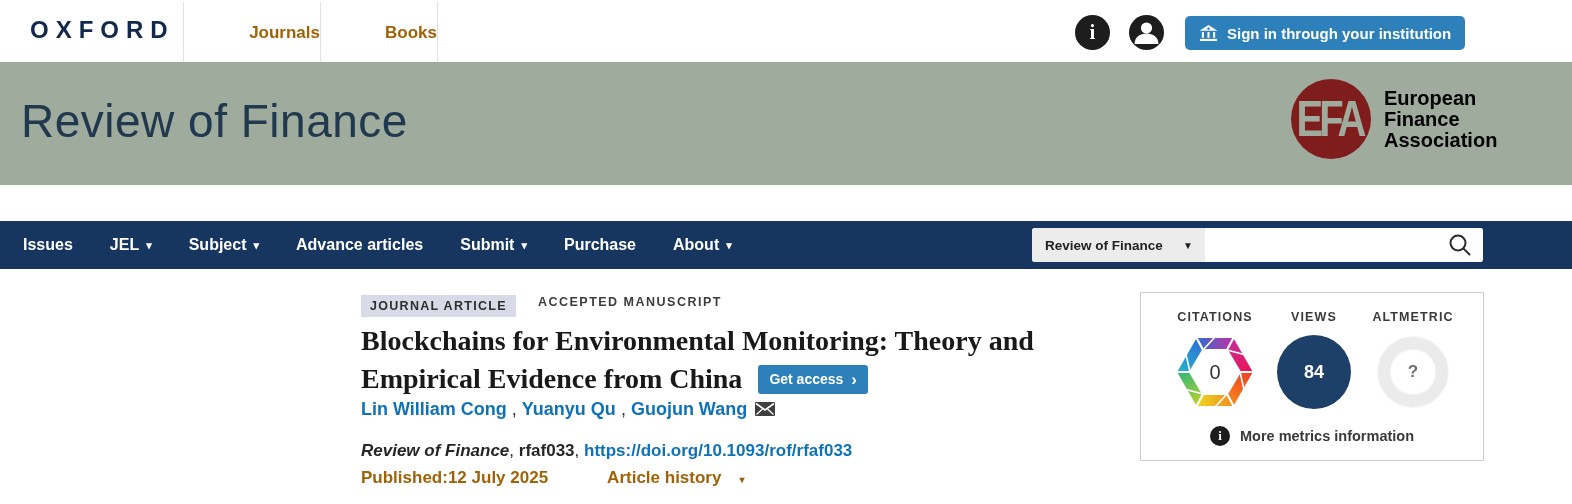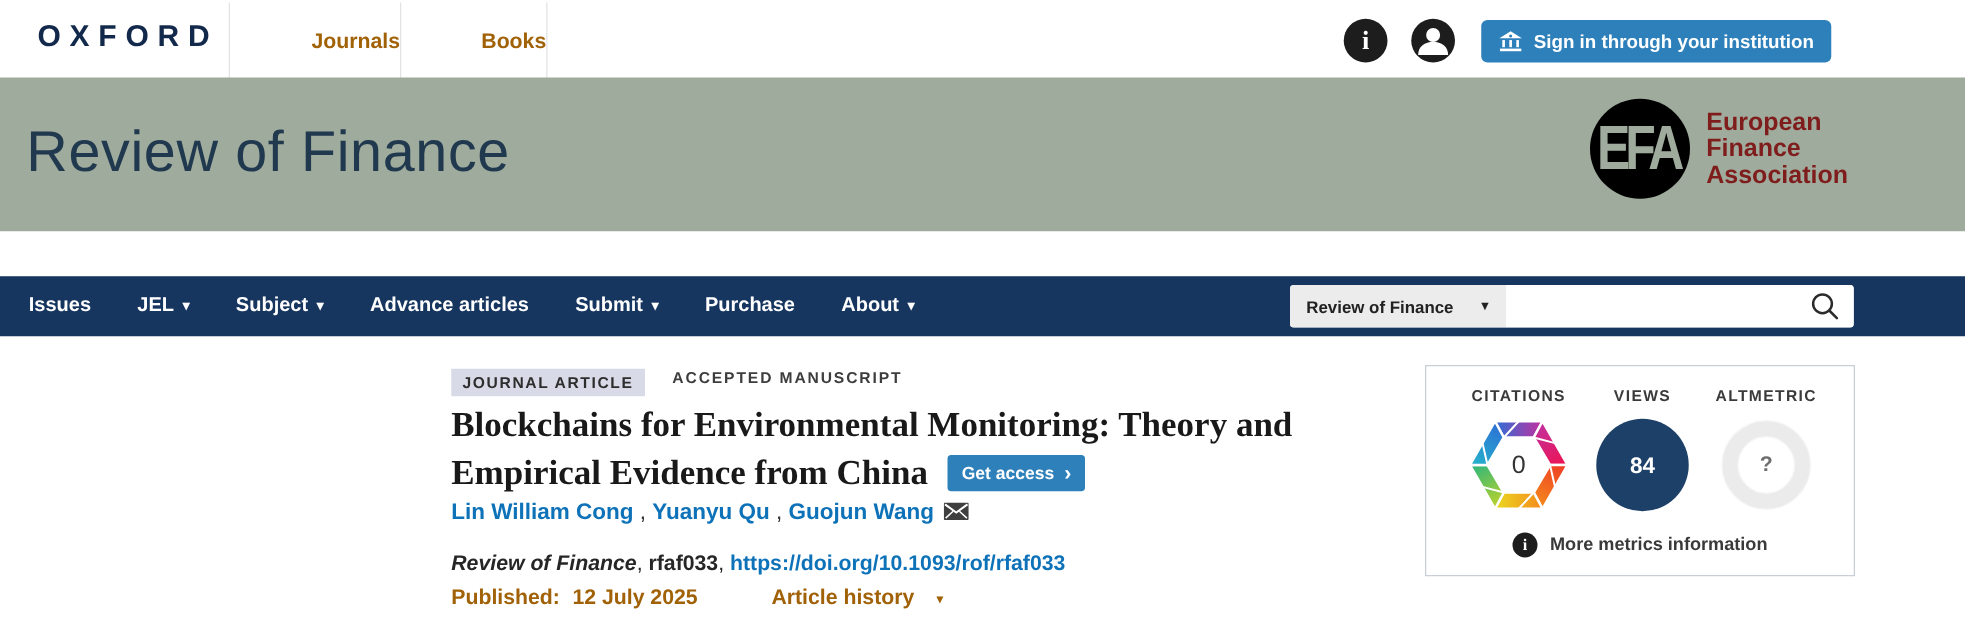--- a/index.html
+++ b/index.html
@@ -29,25 +29,25 @@
   .signin-btn { position:absolute; left:1185px; top:14px; height:34px; padding:0 14px;
                 background:#2e80ba; border-radius:5px; display:flex; align-items:center; gap:9px;
                 cursor:pointer; border:none; }
   .signin-btn span { color:#fff; font-size:15px; font-weight:700; }
 
   
   .banner { position:absolute; top:62px; left:0; width:1572px; height:123px; background:#9fab9c; }
   .banner-title { position:absolute; left:21px; top:32px; font-size:46px; font-weight:300;
                   color:#21394f; letter-spacing:0.5px; cursor:pointer; }
   .efa { position:absolute; left:1272px; top:17px; display:flex; align-items:center; gap:13px; cursor:pointer; }
-  .efa-circle { width:80px; height:80px; border-radius:50%; background:#000000;
-                display:flex; align-items:center; justify-content:center; }
+  .efa-circle { width:80px; height:80px; border-radius:50%; background:#7f1d1d;
+                display:flex; align-items:center; justify-content:center;margin-left:19px; }
   .efa-circle span { color:#9fab9c; font-size:40px; font-weight:800; letter-spacing:-4px;
                      transform:scaleY(1.25); padding-right:3px; }
-  .efa-text { color:#7f1d1d; font-size:20px; font-weight:700; line-height:21px; }
+  .efa-text { color:#000000; font-size:20px; font-weight:700; line-height:21px; }
 
   
   .nav { position:absolute; top:185px; left:0; width:1572px; height:48px; background:#16365f;
          display:flex; align-items:center;margin-top:36px; }
   .nav-items { display:flex; gap:37px; padding-left:23px; }
   .nav-item { color:#fff; font-size:16px; font-weight:700; cursor:pointer; white-space:nowrap; }
   .nav-item .dd { font-size:11px; margin-left:7px; position:relative; top:-1px; }
   .searchbar { position:absolute; left:1032px; top:7px; width:451px; height:34px;
                border-radius:3px; overflow:hidden; display:flex; background:#fff; }
   .scope-select { width:173px; background:#ececec; display:flex; align-items:center;
@@ -75,21 +75,21 @@
   .authors { position:absolute; left:361px; top:399px; font-size:18px; font-weight:700; }
   .author-link { color:#0e72b9; cursor:pointer; }
   .authors .sep { color:#333; font-weight:400; }
   .mail-ic { margin-left:8px; position:relative; top:1px; cursor:pointer; }
   .cite-line { position:absolute; left:361px; top:441px; font-size:17px; color:#262626; }
   .cite-line .jname { font-style:italic; font-weight:700; }
   .cite-line .aid { font-weight:700; }
   .doi-link { color:#0e72b9; font-weight:600; cursor:pointer; text-decoration:none; }
   .pub-line { position:absolute; left:361px; top:468px; font-size:17px; font-weight:700;
               color:#a16207; display:flex; align-items:center; }
-  .pub-date { margin-left:10px; }
+  .pub-date { }
   .art-history { margin-left:59px; cursor:pointer; display:flex; align-items:center; gap:18px; }
   .art-history .dd { font-size:10px; position:relative; top:1px; }
 
   
   .metrics { position:absolute; left:1140px; top:292px; width:344px; height:169px;
              border:1px solid #c9cdd6; background:#fff; }
   .metric-cols { display:flex; justify-content:space-between; padding:17px 22px 0 26px; }
   .mcol { width:96px; display:flex; flex-direction:column; align-items:center; }
   .mlabel { font-size:12.5px; font-weight:700; letter-spacing:1.1px; color:#3a3a3a; }
   .micon { margin-top:9px; position:relative; width:84px; height:78px;

